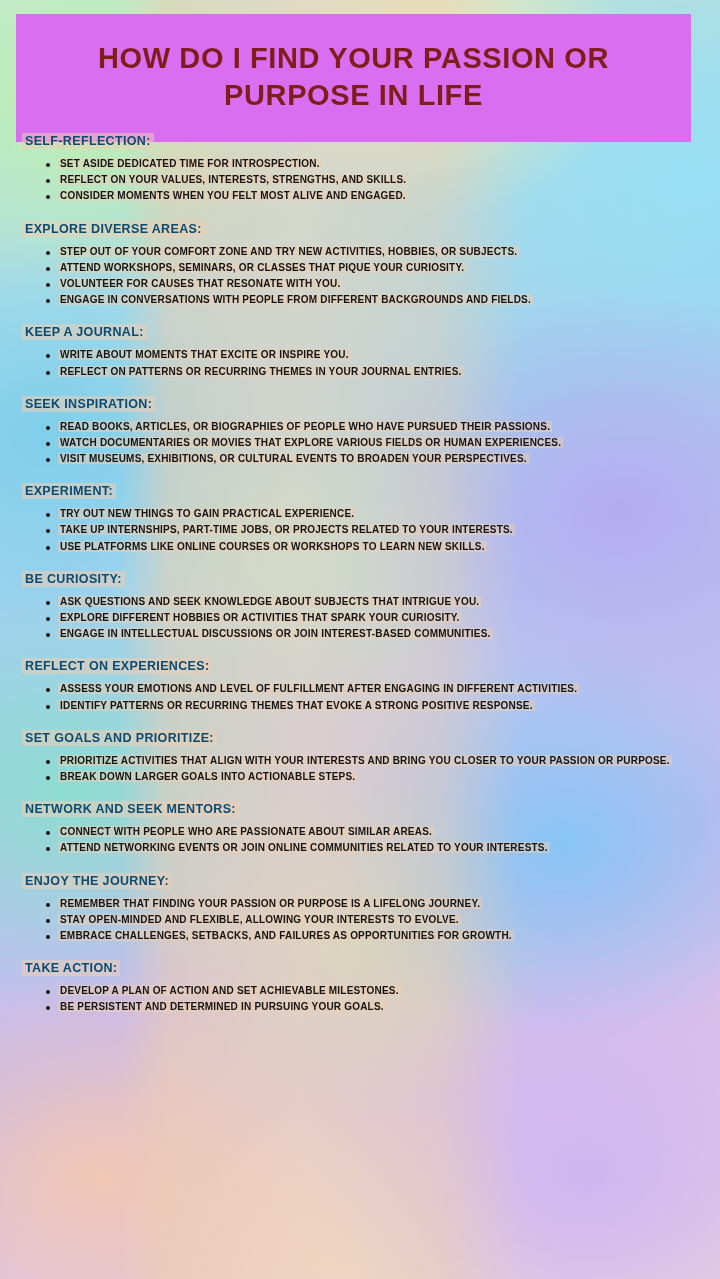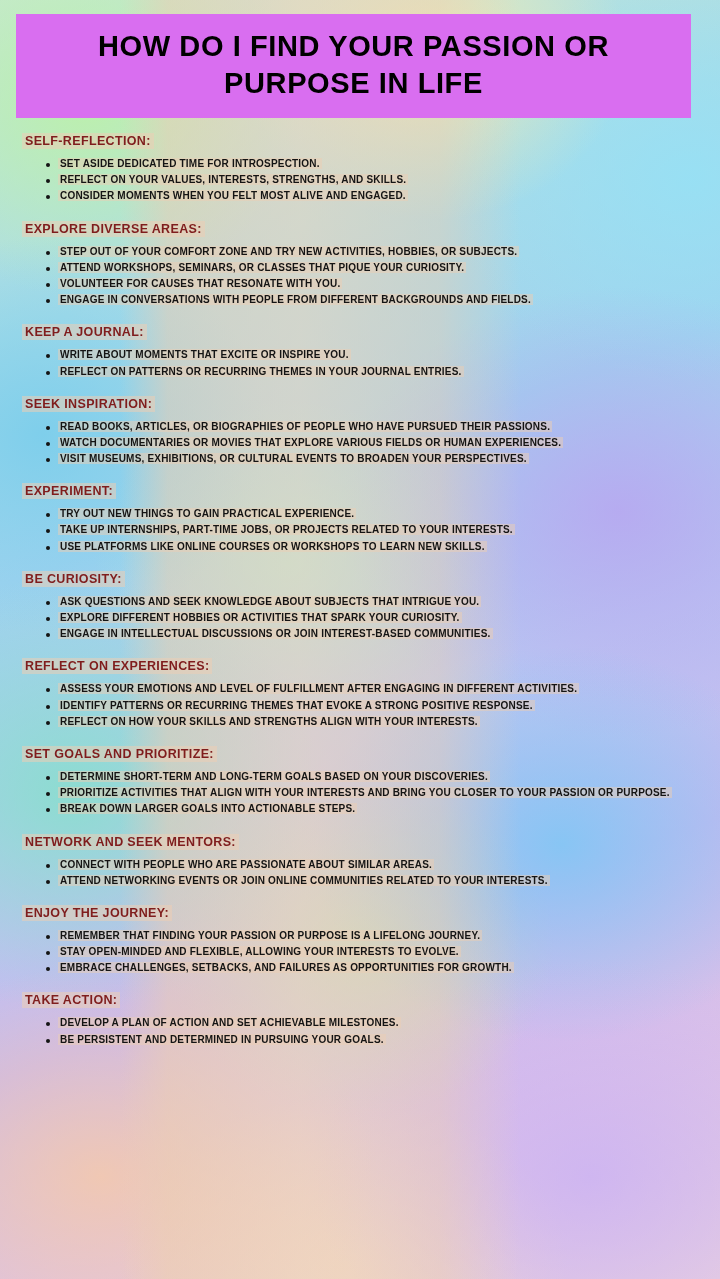--- a/index.html
+++ b/index.html
@@ -78,47 +78,47 @@
     position: absolute;
     left: 16px;
     top: 14px;
     width: 675px;
     box-sizing: border-box;
     background: #d96ef0;
     padding: 14px 18px 16px;
     text-align: center;
   }
   .title-banner h1 {
-    margin: 0;
+    margin: 12px;
     font-size: 29px;
     line-height: 1.28;
     letter-spacing: 0.6px;
     font-weight: bold;
-    color: #000000;
+    color: #7f1d1d;
     text-transform: uppercase;
     font-family: "Liberation Sans", sans-serif;
   }
 
   .content {
     position: absolute;
     left: 0;
     top: 112px;
     width: 720px;
     padding: 8px 22px 10px;
     box-sizing: border-box;
   }
 
   .section { margin-bottom: 2px; }
 
   .section-heading {
     display: inline-block;
     font-size: 12.5px;
     font-weight: bold;
     letter-spacing: 0.35px;
-    color: #7f1d1d;
+    color: #0c4a6e;
     text-transform: uppercase;
     margin: 13px 0 7px 0;
     background: rgba(236,206,180,0.55);
     padding: 1px 3px;
   }
 
   ul.bullets {
     list-style: none;
     margin: 0 0 4px 0;
     padding: 0 0 0 22px;
@@ -194,24 +194,22 @@
           <li><span class="txt">USE PLATFORMS LIKE ONLINE COURSES OR WORKSHOPS TO LEARN NEW SKILLS.</span></li>
         </ul></div>
       <div class="section"><div class="section-heading">BE CURIOSITY:</div><ul class="bullets">
           <li><span class="txt">ASK QUESTIONS AND SEEK KNOWLEDGE ABOUT SUBJECTS THAT INTRIGUE YOU.</span></li>
           <li><span class="txt">EXPLORE DIFFERENT HOBBIES OR ACTIVITIES THAT SPARK YOUR CURIOSITY.</span></li>
           <li><span class="txt">ENGAGE IN INTELLECTUAL DISCUSSIONS OR JOIN INTEREST-BASED COMMUNITIES.</span></li>
         </ul></div>
       <div class="section"><div class="section-heading">REFLECT ON EXPERIENCES:</div><ul class="bullets">
           <li><span class="txt">ASSESS YOUR EMOTIONS AND LEVEL OF FULFILLMENT AFTER ENGAGING IN DIFFERENT ACTIVITIES.</span></li>
           <li><span class="txt">IDENTIFY PATTERNS OR RECURRING THEMES THAT EVOKE A STRONG POSITIVE RESPONSE.</span></li>
-          <li><span class="txt">REFLECT ON HOW YOUR SKILLS AND STRENGTHS ALIGN WITH YOUR INTERESTS.</span></li>
         </ul></div>
       <div class="section"><div class="section-heading">SET GOALS AND PRIORITIZE:</div><ul class="bullets">
-          <li><span class="txt">DETERMINE SHORT-TERM AND LONG-TERM GOALS BASED ON YOUR DISCOVERIES.</span></li>
           <li><span class="txt">PRIORITIZE ACTIVITIES THAT ALIGN WITH YOUR INTERESTS AND BRING YOU CLOSER TO YOUR PASSION OR PURPOSE.</span></li>
           <li><span class="txt">BREAK DOWN LARGER GOALS INTO ACTIONABLE STEPS.</span></li>
         </ul></div>
       <div class="section"><div class="section-heading">NETWORK AND SEEK MENTORS:</div><ul class="bullets">
           <li><span class="txt">CONNECT WITH PEOPLE WHO ARE PASSIONATE ABOUT SIMILAR AREAS.</span></li>
           <li><span class="txt">ATTEND NETWORKING EVENTS OR JOIN ONLINE COMMUNITIES RELATED TO YOUR INTERESTS.</span></li>
         </ul></div>
       <div class="section"><div class="section-heading">ENJOY THE JOURNEY:</div><ul class="bullets">
           <li><span class="txt">REMEMBER THAT FINDING YOUR PASSION OR PURPOSE IS A LIFELONG JOURNEY.</span></li>
           <li><span class="txt">STAY OPEN-MINDED AND FLEXIBLE, ALLOWING YOUR INTERESTS TO EVOLVE.</span></li>

